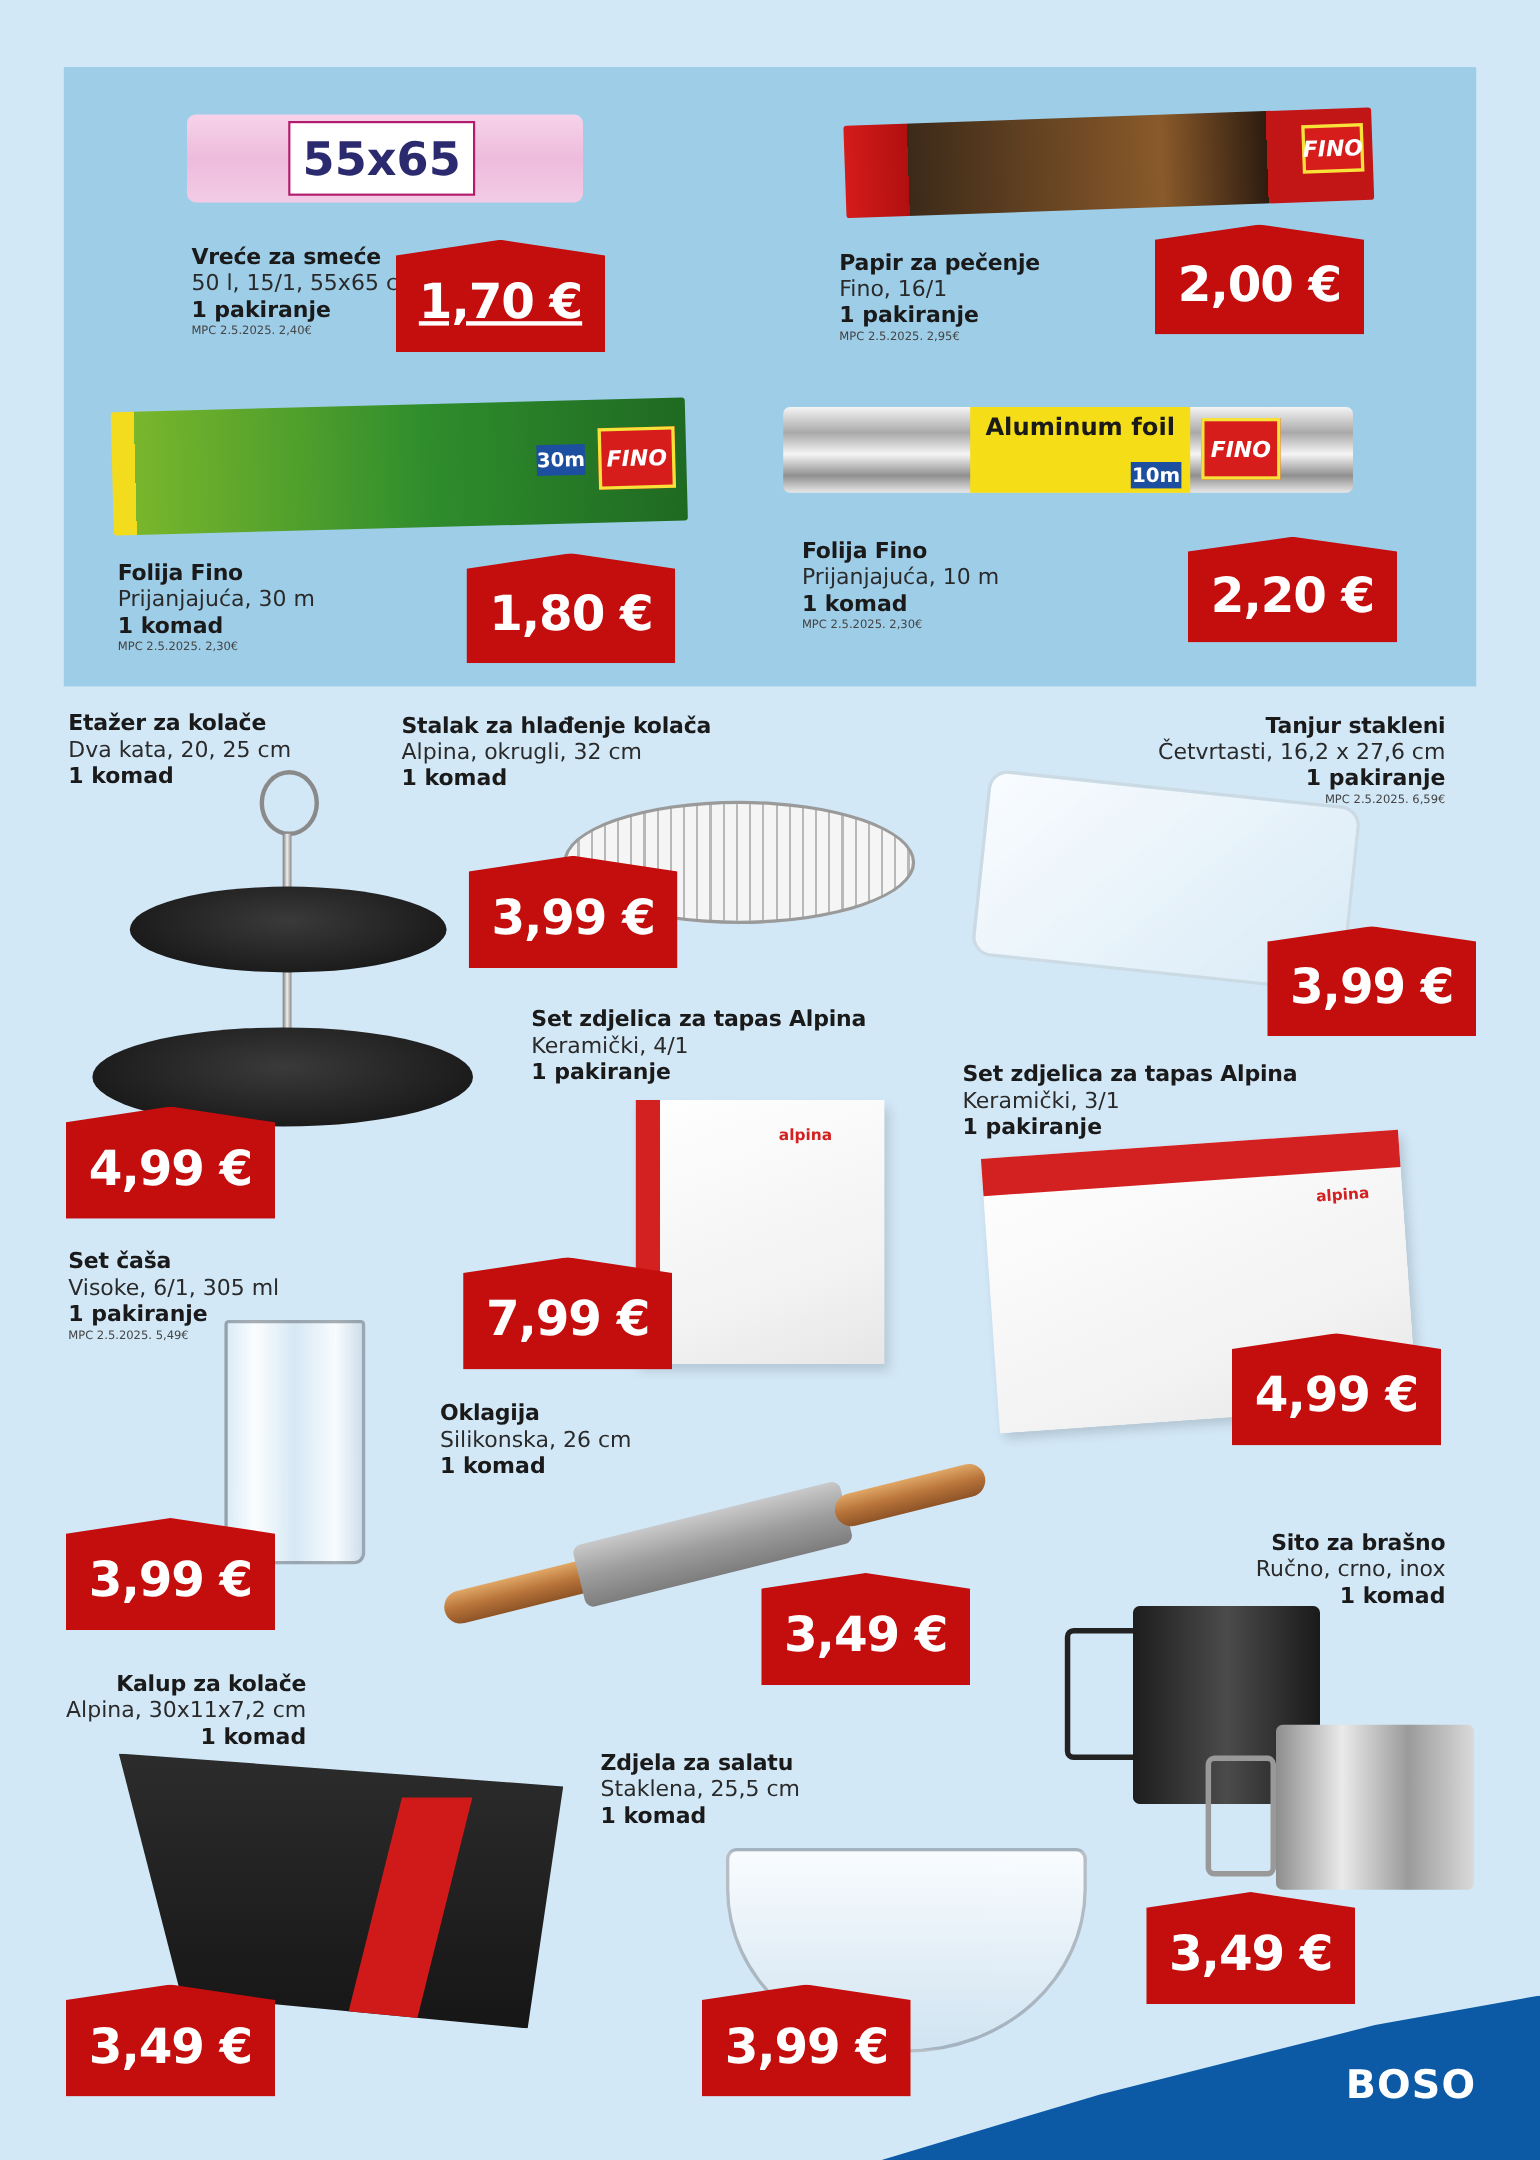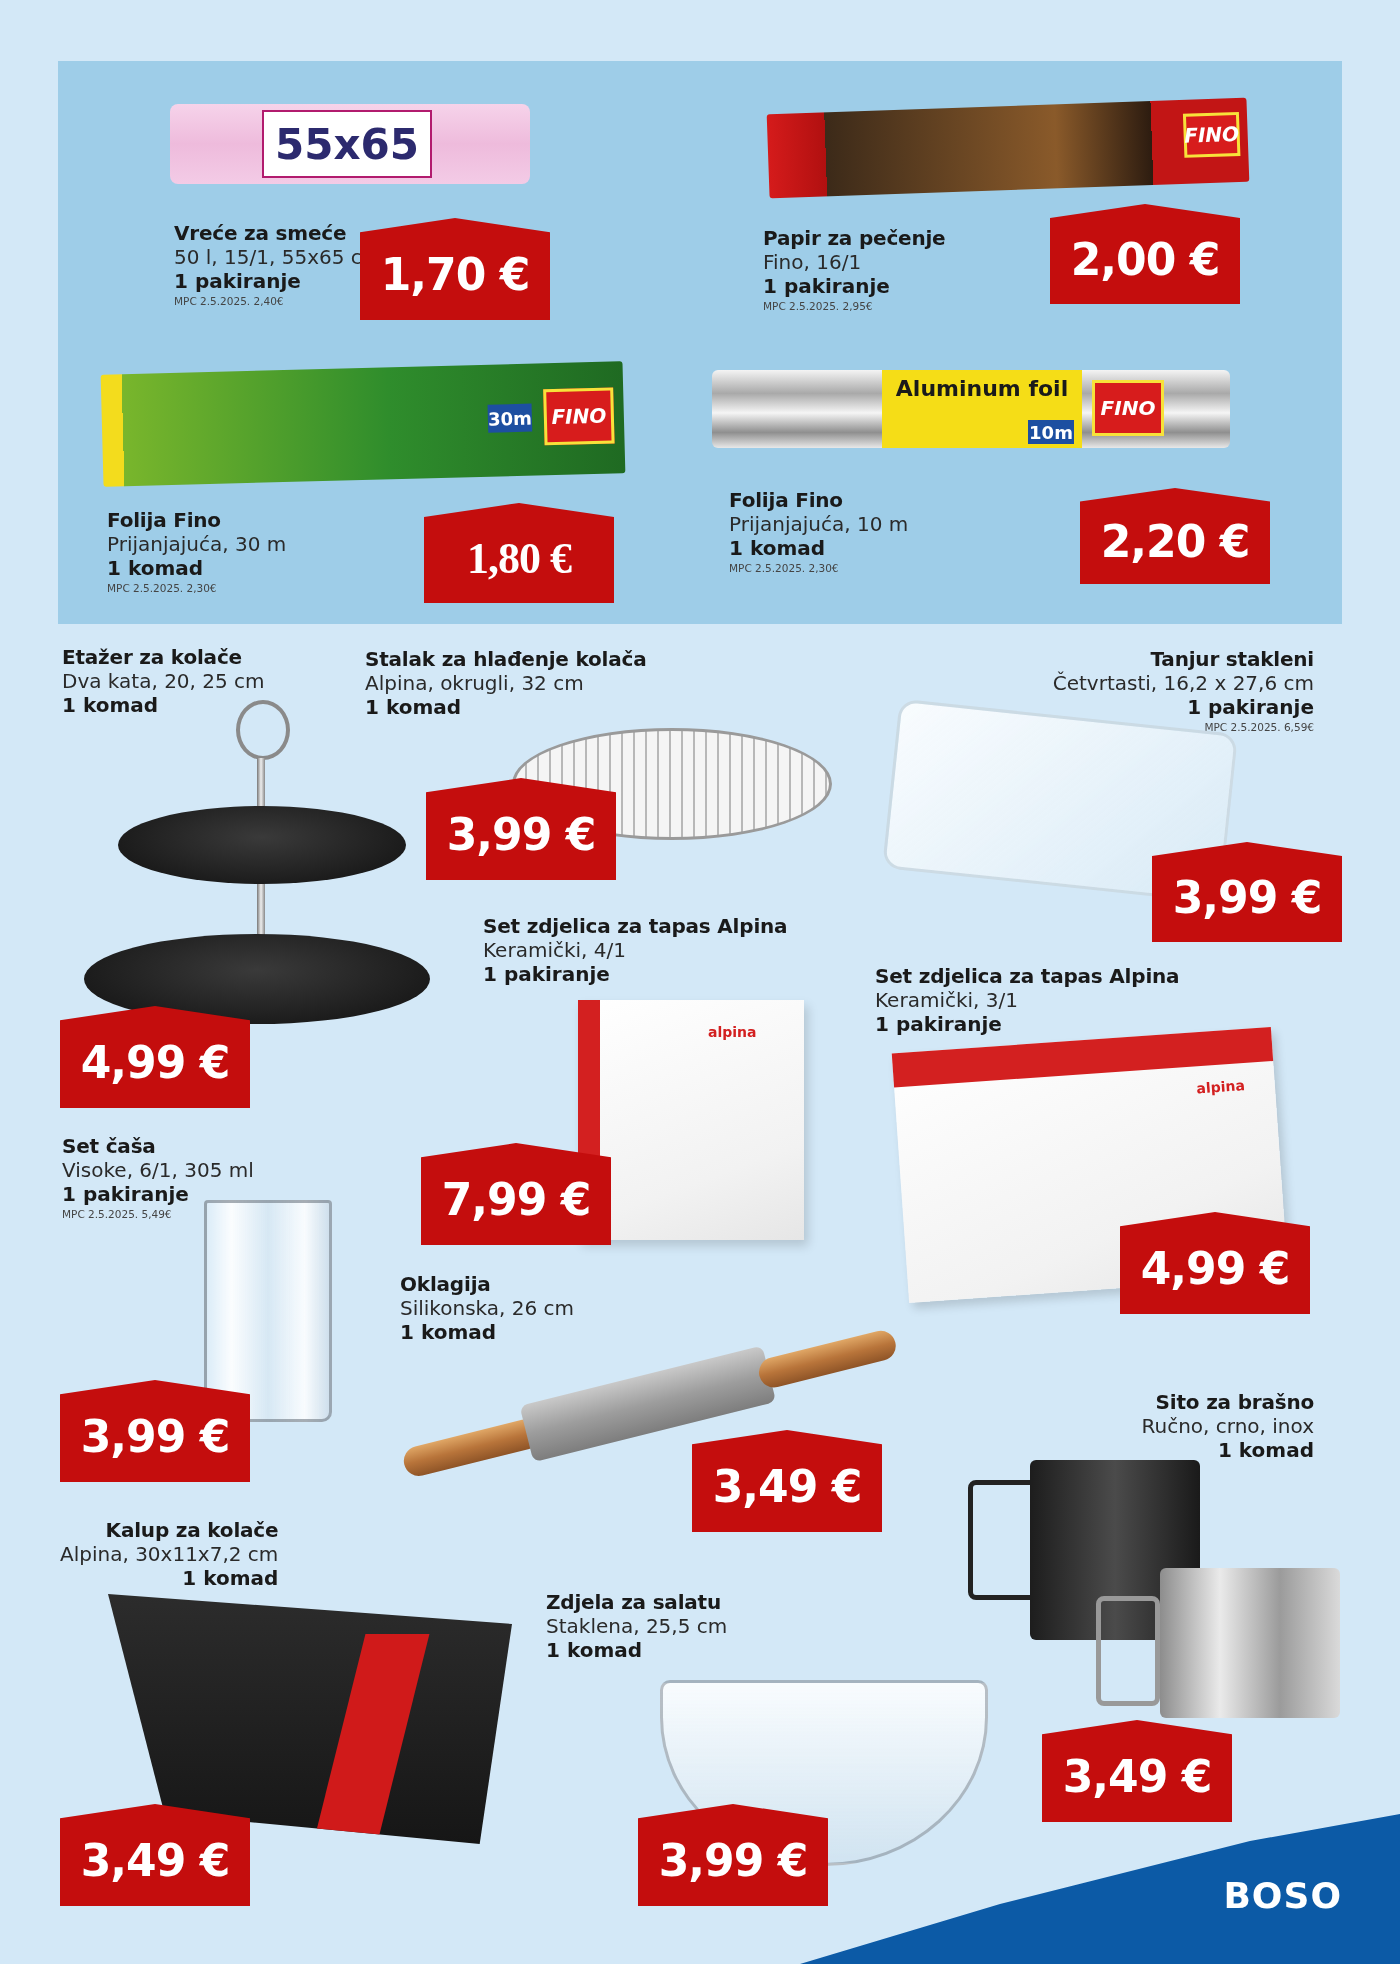--- a/index.html
+++ b/index.html
@@ -144,21 +144,21 @@
     <div class="label-royal" style="left:92px;top:6px;width:170px;height:68px;">
       <span>55x65</span>
     </div>
   </div>
   <div class="info" style="left:174px;top:221px;">
     <div class="p-name">Vreće za smeće</div>
     <div class="p-desc">50 l, 15/1, 55x65 cm</div>
     <div class="p-unit">1 pakiranje</div>
     <div class="p-mpc">MPC 2.5.2025. 2,40€</div>
   </div>
-  <div class="price-tag" style="left:360px;top:218px;width:190px;height:102px;">1,70 €</div>
+  <div class="price-tag" style="left:360px;top:218px;width:190px;height:102px;text-decoration:underline;">1,70 €</div>
 
   <div class="img box-red" style="left:768px;top:106px;width:480px;height:84px;transform:rotate(-2deg);">
     <div class="fino-badge" style="right:8px;top:14px;width:56px;height:44px;">
         <span>FINO</span>
       </div>
   </div>
   <div class="info" style="left:763px;top:226px;">
     <div class="p-name">Papir za pečenje</div>
     <div class="p-desc">Fino, 16/1</div>
     <div class="p-unit">1 pakiranje</div>
@@ -173,21 +173,21 @@
     <div class="fino-badge" style="right:10px;top:26px;width:70px;height:56px;">
         <span>FINO</span>
       </div>
   </div>
   <div class="info" style="left:107px;top:508px;">
     <div class="p-name">Folija Fino</div>
     <div class="p-desc">Prijanjajuća, 30 m</div>
     <div class="p-unit">1 komad</div>
     <div class="p-mpc">MPC 2.5.2025. 2,30€</div>
   </div>
-  <div class="price-tag" style="left:424px;top:503px;width:190px;height:100px;font-family:Liberation Serif, serif;">1,80 €</div>
+  <div class="price-tag" style="left:424px;top:503px;width:190px;height:100px;">1,80 €</div>
 
   <div class="img roll-silver" style="left:712px;top:370px;width:518px;height:78px;padding-left:15px;">
     <div class="foil-label" style="left:170px;top:0;width:200px;height:78px;">
         <span>Aluminum foil</span>
       </div>
     <div class="fino-badge" style="left:380px;top:10px;width:72px;height:56px;">
         <span>FINO</span>
       </div>
     <div class="len-badge" style="left:316px;top:50px;width:46px;height:24px;">
         <span>10m</span>

